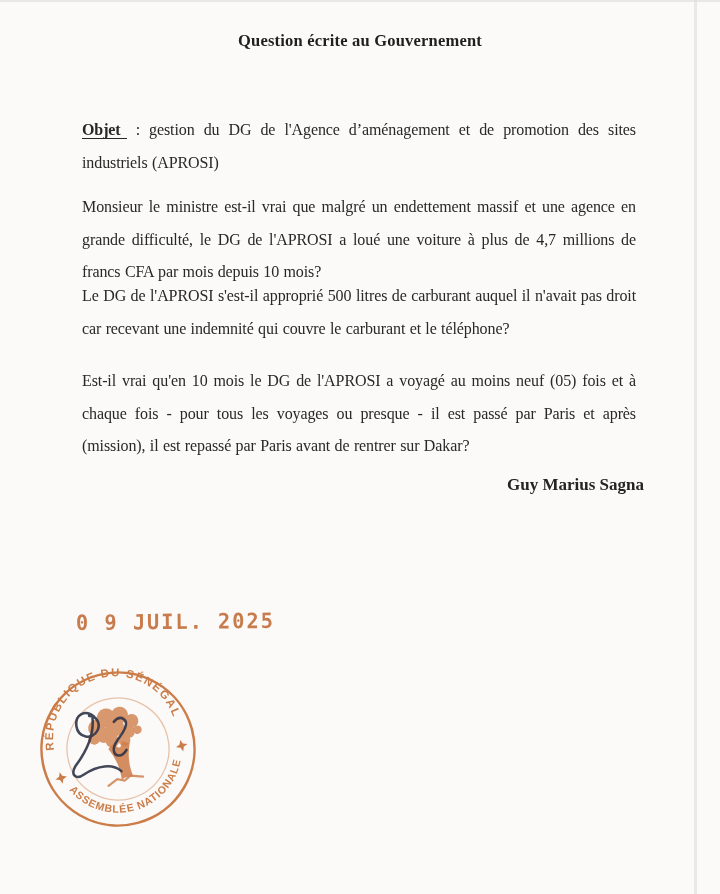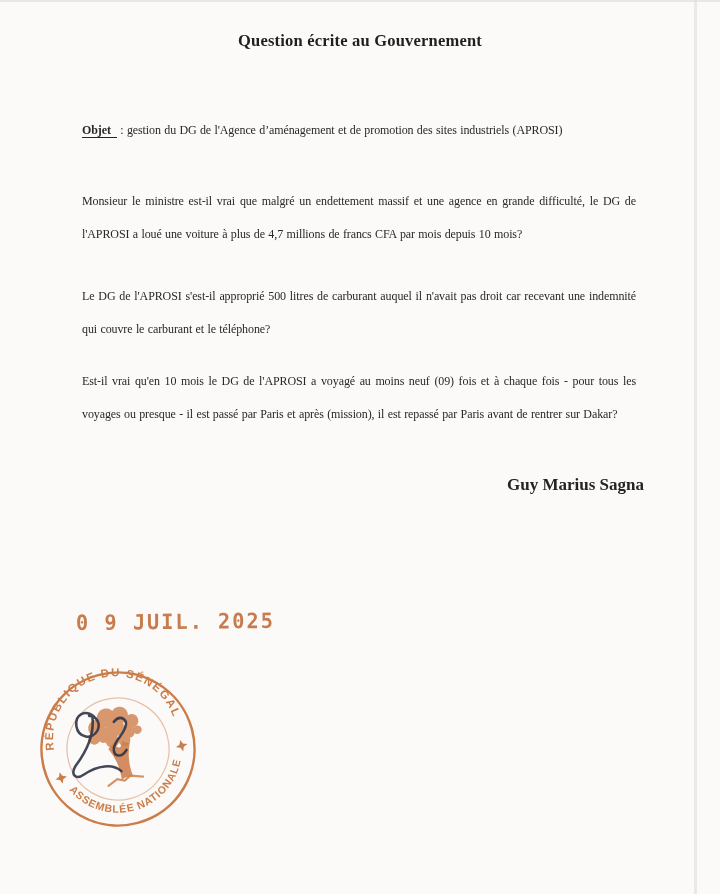--- a/index.html
+++ b/index.html
@@ -24,33 +24,33 @@
   }
   .doc-title {
     position: absolute; top: 31px; left: 0; width: 720px;
     text-align: center;
     font-size: 16.5px; font-weight: bold;
     letter-spacing: 0.2px;
     color: #1f1f1f;
   }
   .para {
     position: absolute; left: 82px; width: 554px;
-    font-size: 12px; line-height: 32.5px;
+    font-size: 16px; line-height: 32.5px;
     text-align: justify;
     letter-spacing: -0.1px;
     word-spacing: 0.5px;
     color: #282828;
   }
   .subject-block { top: 114px; }
   .subject-label {
     font-weight: bold;
     border-bottom: 1.6px solid #262626;
     padding-right: 6px;
   }
-  .p1 { top: 185px; }
+  .p1 { top: 191px; }
   .p2 { top: 280px; }
   .p3 { top: 365px; }
   .sig-name, .sig-role {
     position: absolute; right: 76px;
     font-size: 17px; font-weight: bold;
     color: #242424;
     text-align: left;
   }
   .sig-name { top: 475px; }
   .sig-role { top: 520px; right: 73px; }
@@ -85,21 +85,21 @@
 
   <div class="top-shade"></div>
   <div class="page-edge"></div>
 
   <div class="doc-title">Question écrite au Gouvernement</div>
 
   <div class="para subject-block"><span class="subject-label">Objet</span><span> : </span><span>gestion du DG de l'Agence d’aménagement et de promotion des sites industriels (APROSI)</span></div>
 
   <div class="para p1">Monsieur le ministre est-il vrai que malgré un endettement massif et une agence en grande difficulté, le DG de l'APROSI a loué une voiture à plus de 4,7 millions de francs CFA par mois depuis 10 mois?</div>
   <div class="para p2">Le DG de l'APROSI s'est-il approprié 500 litres de carburant auquel il n'avait pas droit car recevant une indemnité qui couvre le carburant et le téléphone?</div>
-  <div class="para p3">Est-il vrai qu'en 10 mois le DG de l'APROSI a voyagé au moins neuf (09) fois et à chaque fois - pour tous les voyages ou presque - il est passé par Paris et après (mission), il est repassé par Paris avant de rentrer sur Dakar?</div>
+  <div class="para p3">Est-il vrai qu'en 10 mois le DG de l'APROSI a voyagé au moins neuf (05) fois et à chaque fois - pour tous les voyages ou presque - il est passé par Paris et après (mission), il est repassé par Paris avant de rentrer sur Dakar?</div>
 
   <div class="sig-name">Guy Marius Sagna</div>
 
   <div class="date-stamp">0 9 JUIL. 2025</div>
 
   <div class="seal-wrap">
     <svg width="170" height="170" viewBox="0 0 200 200">
       <g transform="rotate(-15 100 100)" opacity="0.94">
 
         <circle cx="100" cy="100" r="90" fill="none" stroke="#c9763f" stroke-width="3"></circle>

